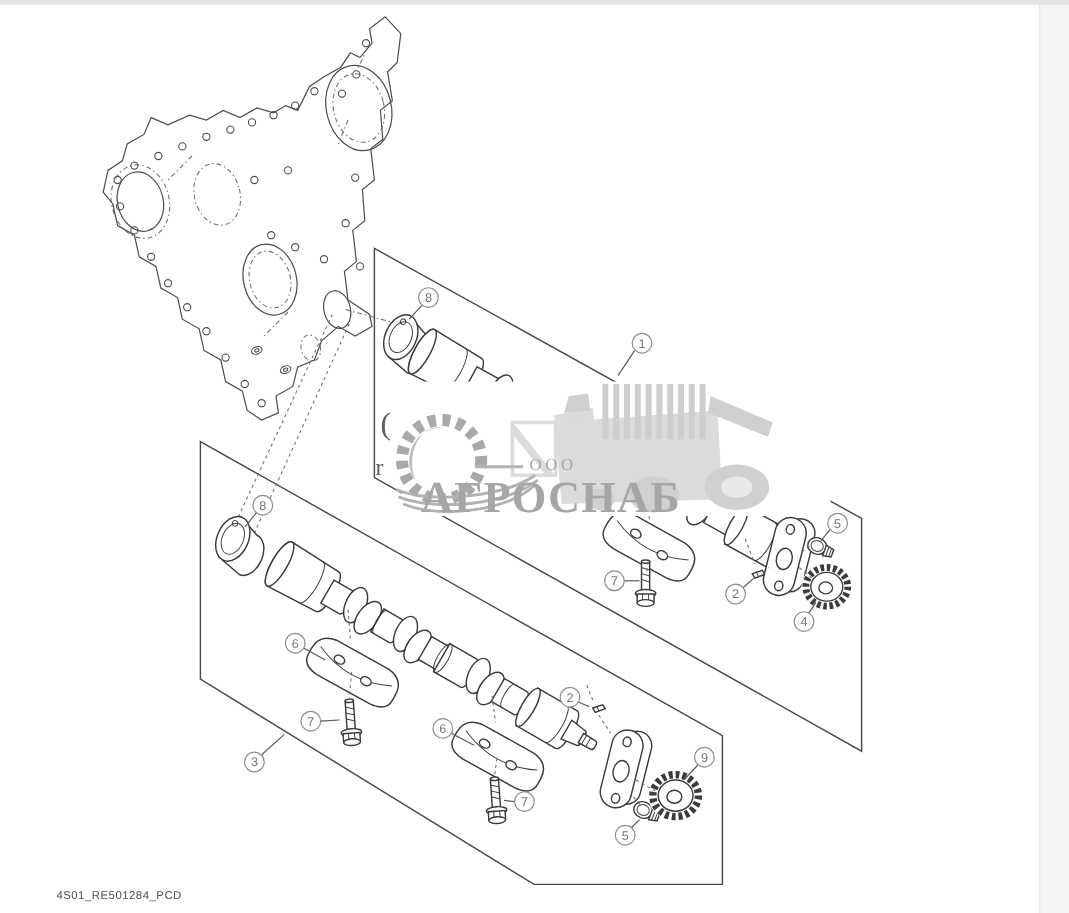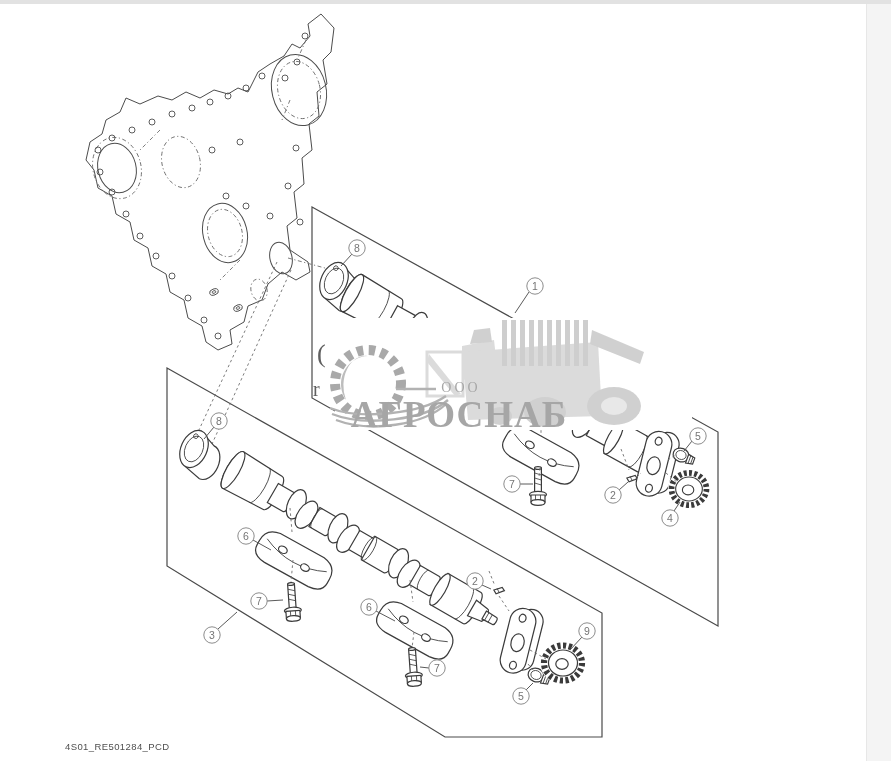--- a/index.html
+++ b/index.html
@@ -18,21 +18,21 @@
   .panel{fill:#ffffff;stroke:#4a4a4a;stroke-width:1.2;}
   .cc{fill:#ffffff;stroke:#8d8d8d;stroke-width:1;}
   .ct{fill:#757575;font:10.5px "Liberation Sans",sans-serif;}
   .leader{stroke:#5a5a5a;stroke-width:1;fill:none;}
   .wm-art{fill:#d8d8d8;}
   .wm-art2{fill:#cccccc;}
   .wm-gear{fill:none;stroke:#a9a9a9;}
   .wm-swoosh{fill:none;stroke:#b2b2b2;stroke-width:2.4;}
   .wm-text{fill:#a6a6a6;font-family:"Liberation Serif",serif;}
   .frag{fill:#5f5f5f;font-family:"Liberation Serif",serif;}
-  #footer-label{position:absolute;left:65px;top:741px;font-size:9.5px;color:#4f4f4f;
+  #footer-label{position:absolute;left:47px;top:741px;font-size:9.5px;color:#4f4f4f;
                 letter-spacing:0.4px;font-family:"Liberation Sans",sans-serif;}
 </style>
 </head>
 <body>
 
 <div id="stage">
   <div id="topstrip"></div>
   <div id="rightstrip"></div>
 
   <svg width="891" height="761" viewBox="0 0 891 761">

